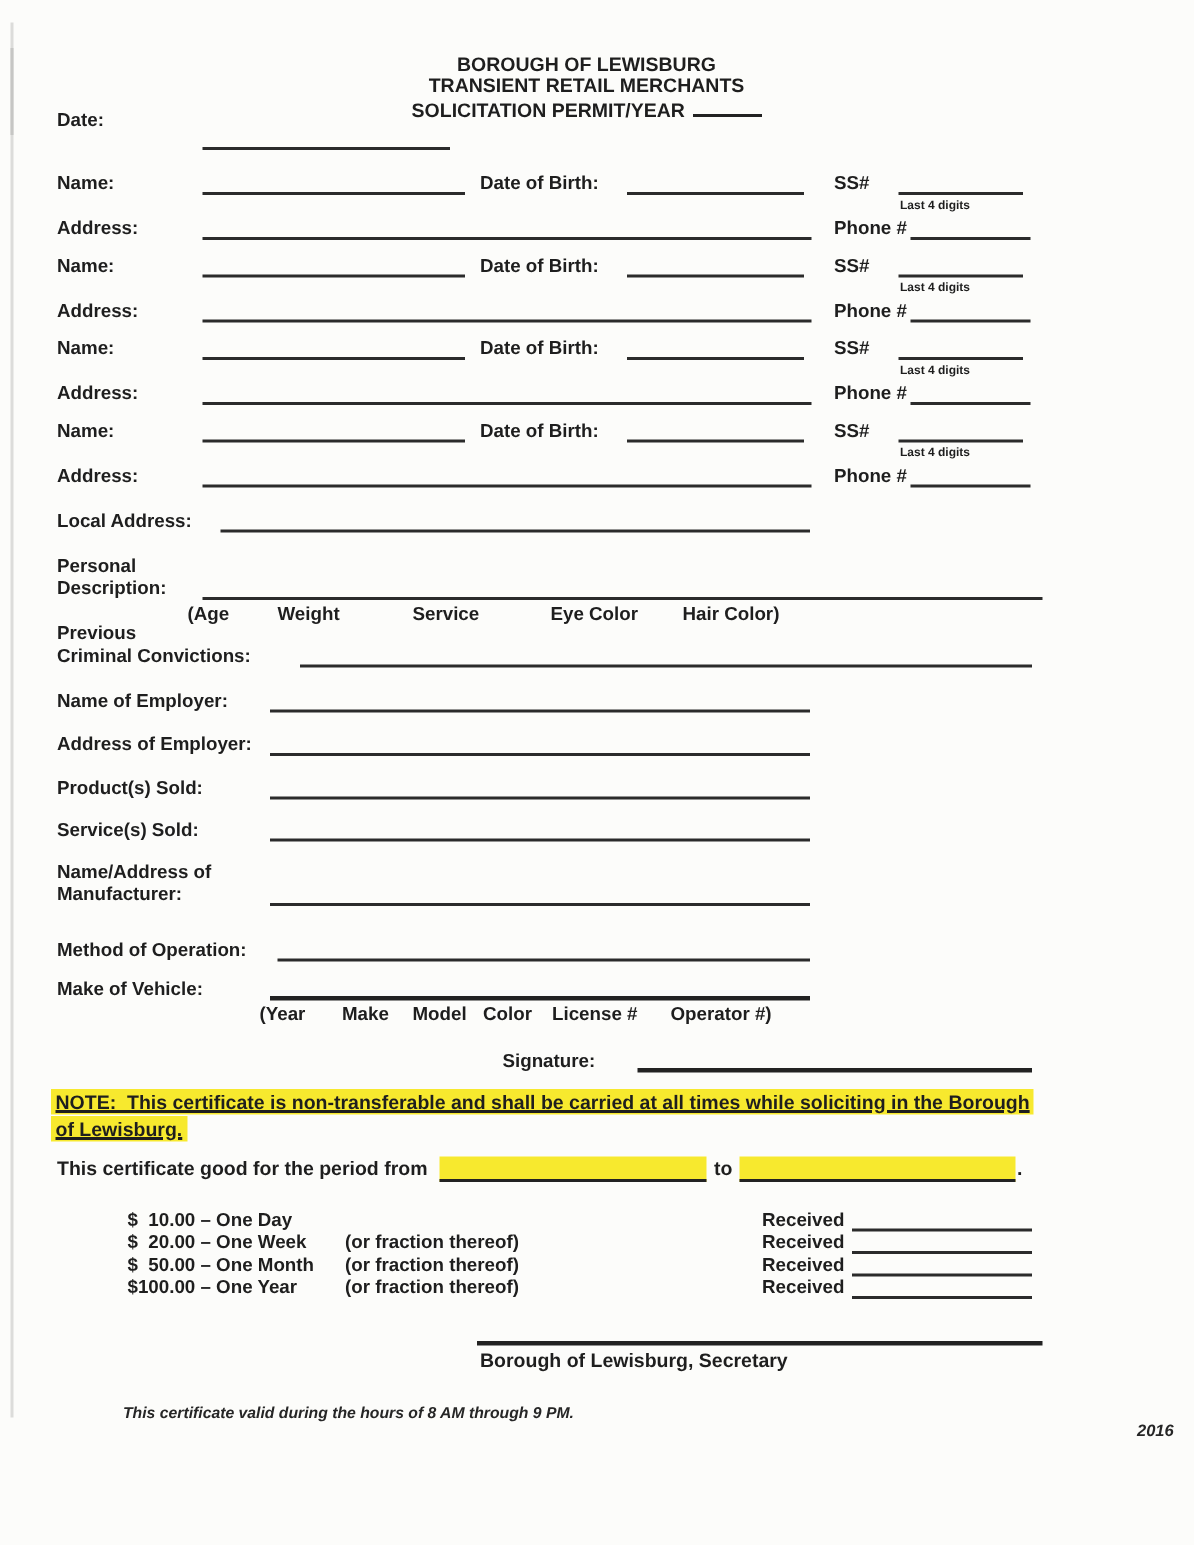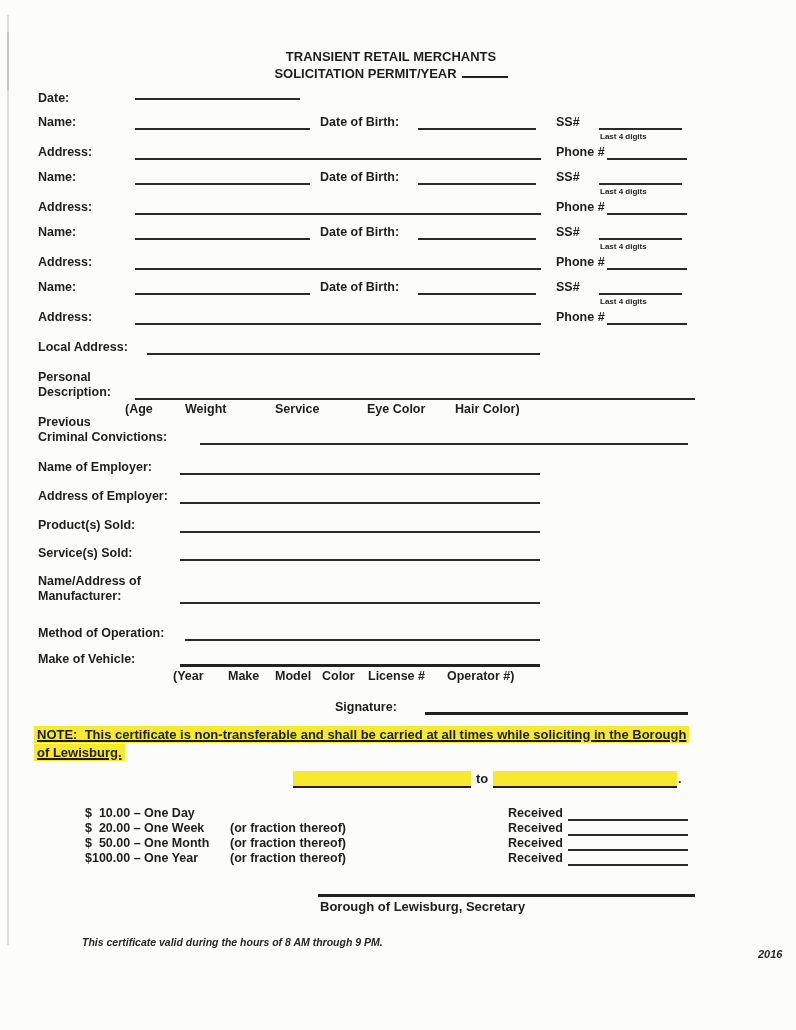--- a/index.html
+++ b/index.html
@@ -20,24 +20,25 @@
   .artifact{position:absolute;background:#dcdcda;}
 </style>
 </head>
 <body>
 
 <div class="page">
 
   <div class="artifact" style="left:7px;top:15px;width:2px;height:930px;"></div>
   <div class="artifact" style="left:7px;top:32px;width:2px;height:58px;background:#c6c6c4;"></div>
 
+  <div class="hdr" style="top:36px;">BOROUGH OF LEWISBURG</div>
   <div class="hdr" style="top:50px;">TRANSIENT RETAIL MERCHANTS</div>
   <div class="hdr" style="top:64px;"><span>SOLICITATION PERMIT/YEAR</span><span class="hdr-blank"></span></div>
 
-  <div class="lbl" style="left:38px;top:91px;">Date:</div>
+  <div class="lbl" style="left:38px;top:73px;">Date:</div>
   <div class="ln" style="left:135px;top:98px;width:165px;"></div>
 
   <div class="lbl" style="left:38px;top:115px;">Name:</div>
   <div class="ln" style="left:135px;top:128px;width:175px;"></div>
   <div class="lbl" style="left:320px;top:115px;">Date of Birth:</div>
   <div class="ln" style="left:418px;top:128px;width:118px;"></div>
   <div class="lbl" style="left:556px;top:115px;">SS#</div>
   <div class="ln" style="left:599px;top:128px;width:83px;"></div>
   <div class="sm" style="left:600px;top:132px;">Last 4 digits</div>
   <div class="lbl" style="left:38px;top:145px;">Address:</div>
@@ -124,20 +125,21 @@
   <div class="lbl" style="left:322px;top:669px;">Color</div>
   <div class="lbl" style="left:368px;top:669px;">License #</div>
   <div class="lbl" style="left:447px;top:669px;">Operator #)</div>
 
   <div class="lbl" style="left:335px;top:700px;">Signature:</div>
   <div class="ln thick" style="left:425px;top:712px;width:263px;"></div>
 
   <div class="note-line hl" style="left:34px;top:726px;">NOTE:  This certificate is non-transferable and shall be carried at all times while soliciting in the Borough</div>
   <div class="note-line hl" style="left:34px;top:744px;">of Lewisburg.</div>
 
+  <div class="lbl" style="left:38px;top:772px;font-size:13px;">This certificate good for the period from</div>
   <div class="blank hl" style="left:293px;top:771px;width:178px;height:15px;"></div>
   <div class="lbl" style="left:476px;top:772px;font-size:13px;">to</div>
   <div class="blank hl" style="left:493px;top:771px;width:184px;height:15px;"></div>
   <div class="lbl" style="left:678px;top:772px;font-size:13px;">.</div>
 
   <div class="lbl" style="left:85px;top:806px;">$  10.00 – One Day</div>
   <div class="lbl" style="left:230px;top:806px;"></div>
   <div class="lbl" style="left:508px;top:806px;">Received</div>
   <div class="ln" style="left:568px;top:819px;width:120px;"></div>
 

